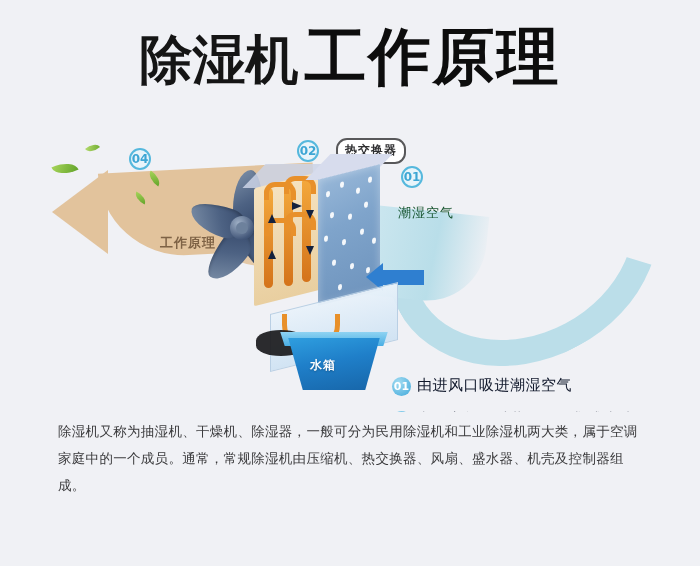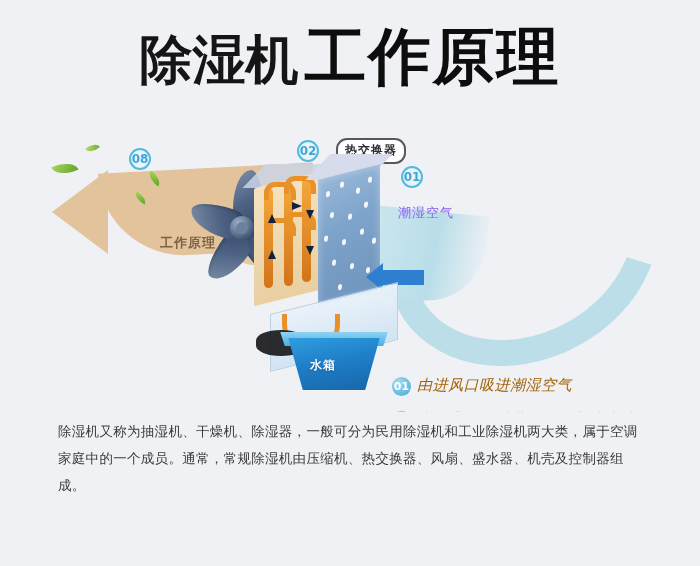--- a/index.html
+++ b/index.html
@@ -213,35 +213,35 @@
     position:absolute;left:8px;top:178px;width:50px;height:26px;
     background:#1a1a1c;border-radius:50%/40%;opacity:.92;
   }
   .pipe-coil{
     position:absolute;left:34px;top:162px;width:48px;height:32px;
     border:5px solid #e8902a;border-top:none;border-radius:0 0 26px 26px;
   }
 
   
   .humid-label{
-    position:absolute;left:398px;top:82px;font-size:13px;color:#8b5cf6;
+    position:absolute;left:398px;top:82px;font-size:13px;color:#14532d;
     letter-spacing:1px;
   }
 
   
   .steps{position:absolute;left:392px;top:254px;width:300px;}
   .step{display:flex;align-items:flex-start;margin-bottom:14px;}
   .step-badge{
     flex:0 0 auto;width:19px;height:19px;border-radius:50%;
     background:radial-gradient(circle at 35% 30%,#a3dcf2,#3fa8da);
     color:#ffffff;font-size:11px;font-weight:700;
     display:flex;align-items:center;justify-content:center;
     margin-right:6px;margin-top:1px;box-sizing:border-box;
   }
-  .step-text{font-size:15px;color:#a16207;line-height:1.2;letter-spacing:.5px;font-style:italic;}
+  .step-text{font-size:15px;color:#0f172a;line-height:1.2;letter-spacing:.5px;}
 
   
   .overlay{
     position:absolute;left:0;top:262px;width:700px;text-align:center;
     pointer-events:none;
   }
   .overlay-text{
     display:inline-block;
     font-size:40px;font-weight:900;font-style:italic;
     color:#ffffff;letter-spacing:2px;
@@ -278,21 +278,21 @@
       <div class="tan-fade"></div>
       <div class="tan-head"></div>
       <div class="tan-label">工作原理</div>
     </div>
 
     <div class="leaf leaf1"></div>
     <div class="leaf leaf2"></div>
     <div class="leaf leaf3"></div>
     <div class="leaf leaf4"></div>
 
-    <div class="badge-ill badge-03l">08</div>
+    <div class="badge-ill badge-03l">04</div>
     <div class="badge-ill badge-02m">02</div>
     <div class="badge-ill badge-01r">01</div>
 
     <div class="callout">热交换器</div>
     <div class="callout-line"></div>
 
     <div class="fan">
       <div class="blade b1"></div>
       <div class="blade b2"></div>
       <div class="blade b3"></div>

